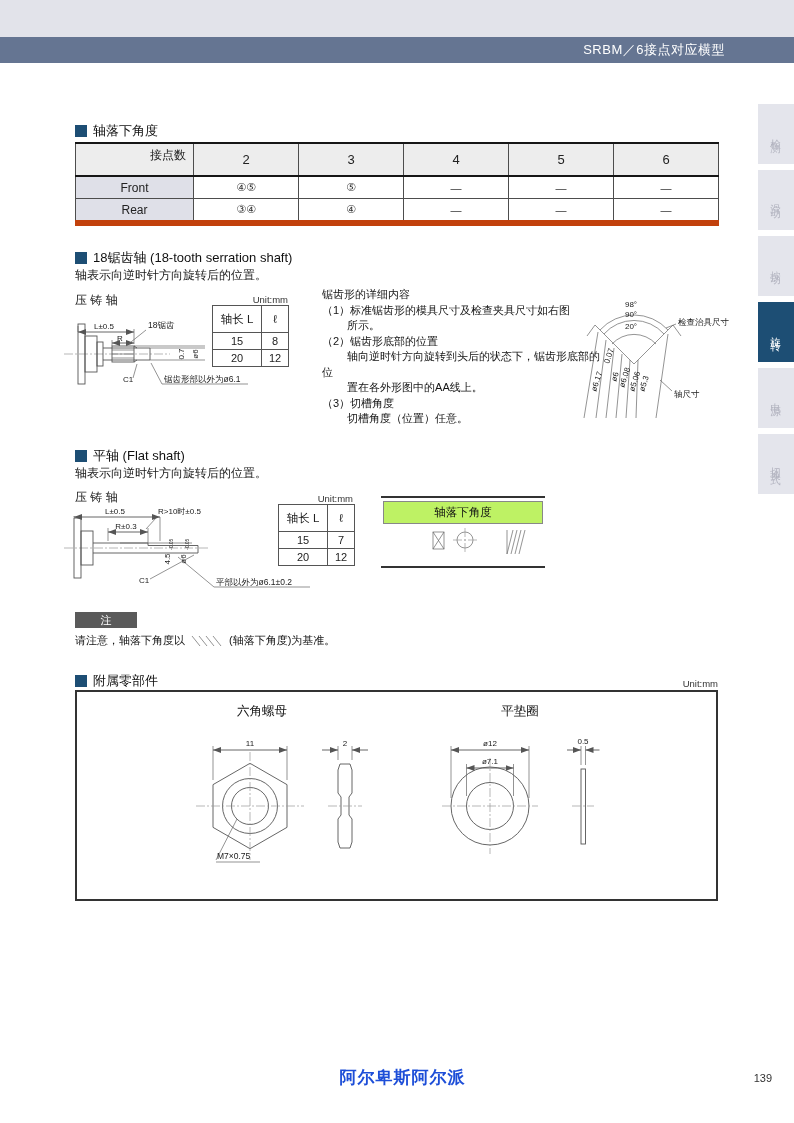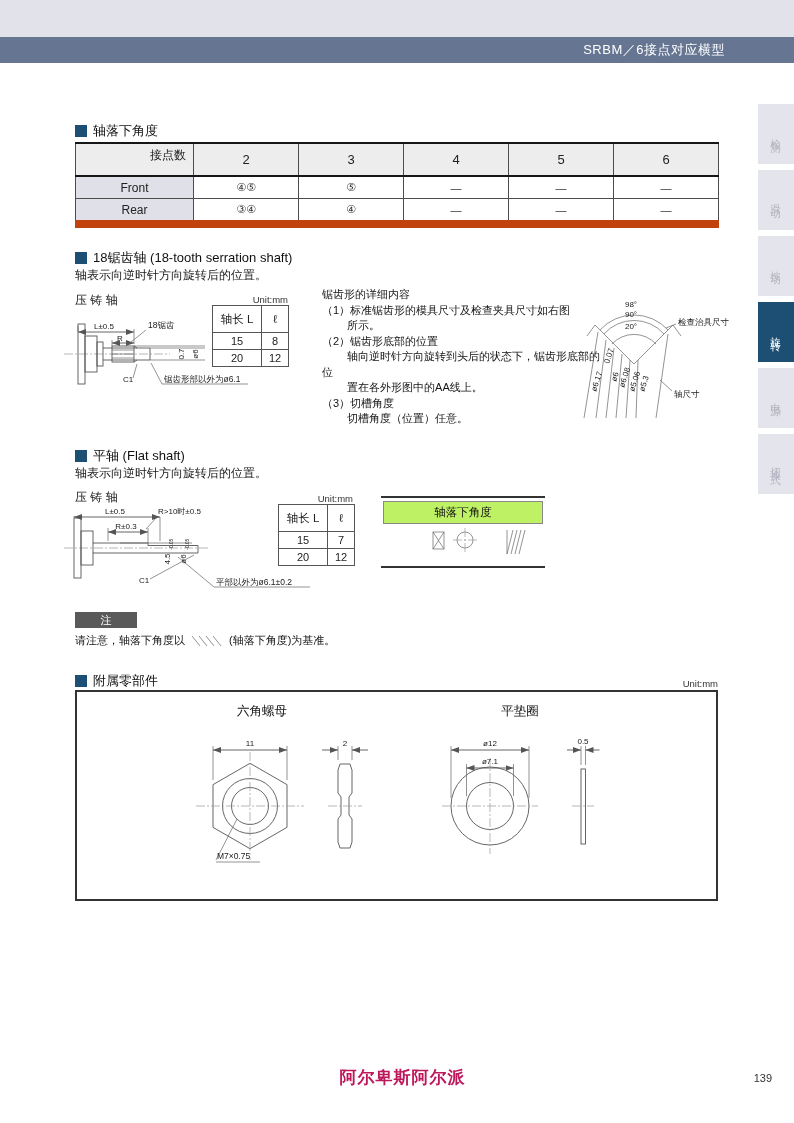--- a/index.html
+++ b/index.html
@@ -12,21 +12,21 @@
   .sidebar-tab{position:absolute;left:758px;width:36px;height:60px;background:#e4e5ec;color:#b3b4c0;
                display:flex;align-items:center;justify-content:center;writing-mode:vertical-rl;
                text-orientation:upright;letter-spacing:4px;font-size:10.5px;cursor:default;}
   .sidebar-tab.active{background:#1d4e74;color:#fff;}
   .sec-title{position:absolute;display:flex;align-items:center;gap:6px;font-size:13px;color:#101010;}
   .sq{width:12px;height:12px;background:#1d4e74;flex:0 0 auto;}
   .sub{position:absolute;font-size:12px;color:#1a1a1a;}
   .unit{position:absolute;font-size:9.5px;color:#333;text-align:right;}
   
   .vt{position:absolute;left:75px;top:142px;border-collapse:collapse;table-layout:fixed;
-      border-top:2px solid #161616;border-bottom:8px solid #c2410c;}
+      border-top:2px solid #161616;border-bottom:6px solid #c2410c;}
   .vt td{border:1px solid #4d4d4d;text-align:center;vertical-align:middle;padding:0;}
   .vt tr.hrow td{height:31px;background:#ededed;font-size:13px;border-bottom:2px solid #161616;}
   .vt td.corner{position:relative;background-color:#ededed;
       background-image:linear-gradient(to bottom right,transparent 49.5%,#666 49.5%,#666 50.5%,transparent 50.5%);}
   .vt .corner-label{position:absolute;top:3px;right:7px;font-size:12px;}
   .vt td.lab{background:#dfe0e8;font-size:12px;height:21px;}
   .vt td.val{background:#fff;font-size:11px;height:21px;color:#333;}
   
   .spec{position:absolute;border-collapse:collapse;background:#fff;}
   .spec td{border:1px solid #555;text-align:center;padding:0;}
@@ -36,21 +36,21 @@
   .notes{position:absolute;left:322px;top:287px;width:288px;font-size:11px;line-height:15.5px;color:#141414;}
   
   .drop{position:absolute;left:381px;top:496px;width:164px;border-top:2px solid #333;border-bottom:2px solid #333;background:#fff;}
   .drop-h{margin:3px 2px 0 2px;border:1px solid #888;background:#bef264;text-align:center;
           font-size:11.5px;height:21px;line-height:21px;color:#111;}
   .note-badge{position:absolute;left:75px;top:612px;width:62px;height:16px;background:#5a5a5a;color:#fff;
               font-size:11px;text-align:center;line-height:16px;}
   .note-line{position:absolute;left:75px;top:633px;font-size:11px;color:#141414;display:flex;align-items:center;gap:5px;}
   .acc-box{position:absolute;left:75px;top:690px;width:643px;height:211px;border:2px solid #333;box-sizing:border-box;}
   .acc-title{position:absolute;font-size:12.5px;color:#111;text-align:center;}
-  .footer-brand{position:absolute;left:0;right:0;top:1066px;text-align:center;color:#be185d;
+  .footer-brand{position:absolute;left:0;right:0;top:1066px;text-align:center;color:#1d4ed8;
                 font-weight:bold;font-size:17px;letter-spacing:1px;margin-left:11px;}
   .page-num{position:absolute;right:22px;top:1072px;font-size:11px;color:#333;}
   
   svg .d{stroke:#555;fill:none;stroke-width:0.9;}
   svg .thin{stroke:#666;fill:none;stroke-width:0.7;}
   svg .cl{stroke:#999;fill:none;stroke-width:0.7;stroke-dasharray:9 2 2 2;}
   svg text{fill:#1a1a1a;font-family:"Liberation Sans","DejaVu Sans",sans-serif;stroke:none;}
   svg .dt{font-size:8px;}
   svg .ct{font-size:8.5px;}
   svg .tt{font-size:5px;}

